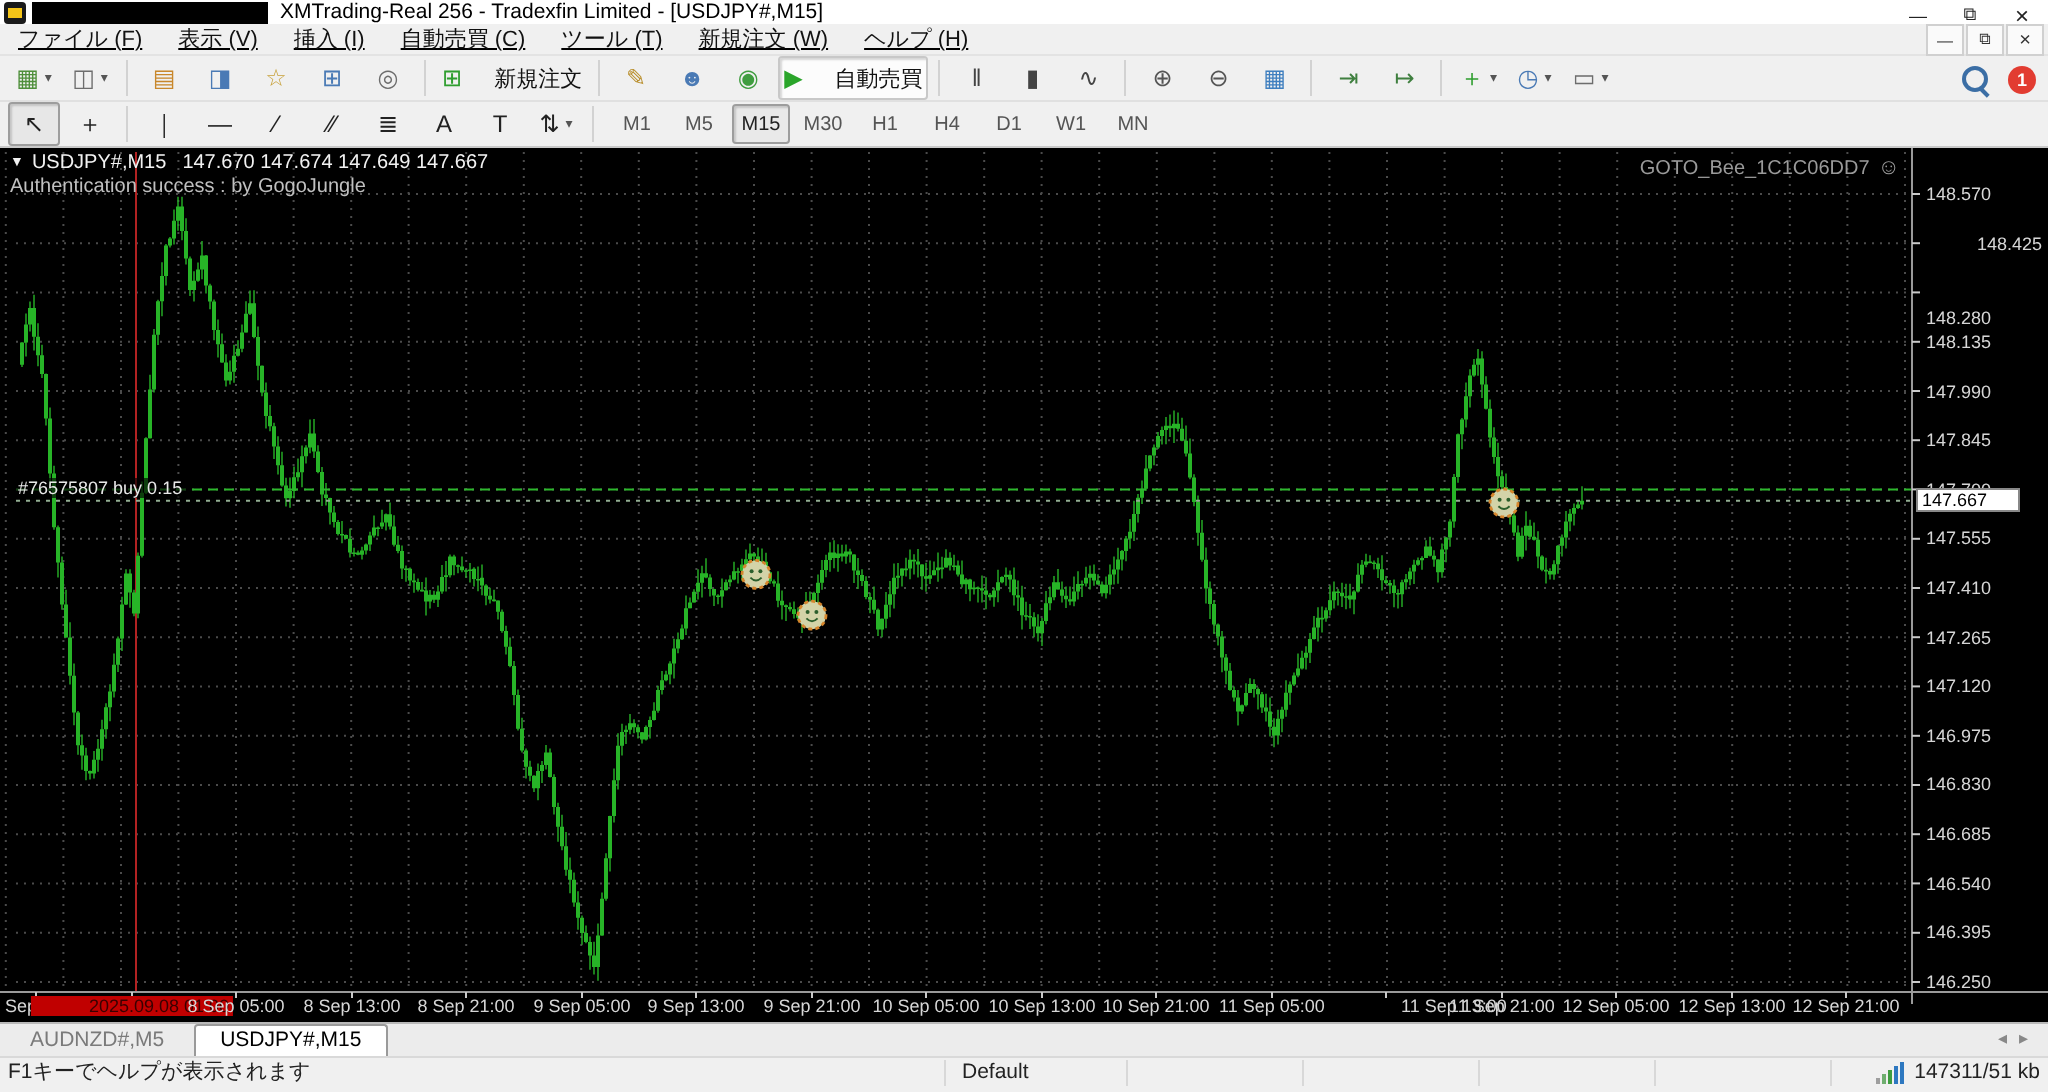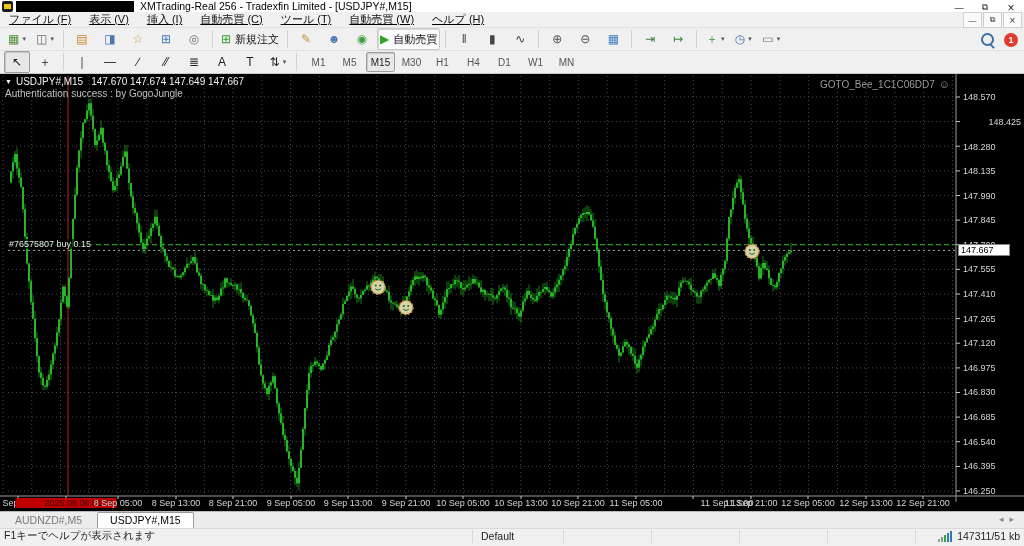--- a/index.html
+++ b/index.html
@@ -17,21 +17,21 @@
   .menubar{height:15px;background:#f0f0f0;display:flex;align-items:center;position:relative;border-bottom:1px solid #e3e3e3;}
   .menu-item{font-size:11px;color:#111;padding:0 9px;white-space:nowrap;}
   .child-controls{position:absolute;right:2px;top:0;height:15px;display:flex;}
   .cc{width:17px;height:14px;display:flex;align-items:center;justify-content:center;font-size:8px;color:#333;border:1px solid #d0d0d0;background:#fafafa;margin-left:1px;}
   
   .toolbar{background:#f0f0f0;display:flex;align-items:center;padding-left:3px;position:relative;}
   .tb1{height:23px;border-bottom:1px solid #e0e0e0;}
   .tb2{height:22px;border-bottom:1px solid #c9c9c9;}
   .tbtn{height:20px;min-width:20px;display:inline-flex;align-items:center;justify-content:center;font-size:12px;padding:0 2px;border:1px solid transparent;background:transparent;margin:0 1px;cursor:default;border-radius:2px;}
   .tbtn .glyph{line-height:1;}
-  .tbtn .lbl{font-size:11px;color:#111;margin-left:4px;}
+  .tbtn .lbl{font-size:11px;color:#111;margin-left:16px;}
   .tbtn .dd{font-size:7px;color:#555;margin-left:3px;}
   .tbtn.pressed{background:#e7e7e7;border-color:#9d9d9d;box-shadow:inset 1px 1px 1px rgba(0,0,0,.15);}
   .tbtn.labeled{border-color:#c8c8c8;background:#fcfcfc;}
   .tsep{width:1px;height:18px;background:#d2d2d2;margin:0 4px;flex:none;}
   .tf-btn{height:18px;width:27px;display:inline-flex;align-items:center;justify-content:center;font-size:10px;color:#555;border:1px solid transparent;margin:16px 1px;border-radius:2px;text-align:right;}
   .tf-btn.active{border-color:#9d9d9d;background:#e9e9e9;box-shadow:inset 1px 1px 1px rgba(0,0,0,.15);color:#222;}
   .tb-right{position:absolute;right:6px;top:0;height:23px;display:flex;align-items:center;}
   .search-glyph{width:9px;height:9px;border:2px solid #3b6ea5;border-radius:50%;position:relative;margin-right:10px;}
   .search-glyph:after{content:"";position:absolute;width:2px;height:6px;background:#3b6ea5;left:8px;top:8px;transform:rotate(-45deg);}
   .notif-badge{width:14px;height:14px;border-radius:50%;background:#e23c31;color:#fff;font-size:9px;font-weight:bold;display:flex;align-items:center;justify-content:center;}
@@ -80,21 +80,21 @@
     </span>
   </div>
 
   <div class="menubar">
     <div id="menu-items" style="display:flex;text-decoration:underline;">
         <span class="menu-item">ファイル (F)</span>
         <span class="menu-item">表示 (V)</span>
         <span class="menu-item">挿入 (I)</span>
         <span class="menu-item">自動売買 (C)</span>
         <span class="menu-item">ツール (T)</span>
-        <span class="menu-item">自動売買 (W)</span>
+        <span class="menu-item">新規注文 (W)</span>
         <span class="menu-item">ヘルプ (H)</span>
       </div>
     <div class="child-controls">
       <span class="cc">—</span>
       <span class="cc">⧉</span>
       <span class="cc" style="font-size:10px;">×</span>
     </div>
   </div>
 
   <div class="toolbar tb1">
@@ -356,21 +356,21 @@
     </div>
     <div class="hdr2">Authentication success : by GogoJungle</div>
     <div class="ea-label">
       <span>GOTO_Bee_1C1C06DD7</span>
       <span class="smiley">☺</span>
     </div>
     <div class="pos-label" id="pos-label" style="top: 164.749px;">#76575807 buy 0.15</div>
     <div id="price-axis">
         <div class="pl" style="top: 18px;">148.570</div>
         <div class="pl" style="top: 42.6249px; text-align: right;">148.425</div>
-        <div class="pl" style="top: 68px;">148.280</div>
+        <div class="pl" style="top: 80px;">148.280</div>
         <div class="pl" style="top: 91.8747px;">148.135</div>
         <div class="pl" style="top: 116.5px;">147.990</div>
         <div class="pl" style="top: 141.125px;">147.845</div>
         <div class="pl" style="top: 165.749px;">147.700</div>
         <div class="pl" style="top: 190.374px;">147.555</div>
         <div class="pl" style="top: 214.999px;">147.410</div>
         <div class="pl" style="top: 239.624px;">147.265</div>
         <div class="pl" style="top: 264.249px;">147.120</div>
         <div class="pl" style="top: 288.874px;">146.975</div>
         <div class="pl" style="top: 313.499px;">146.830</div>

